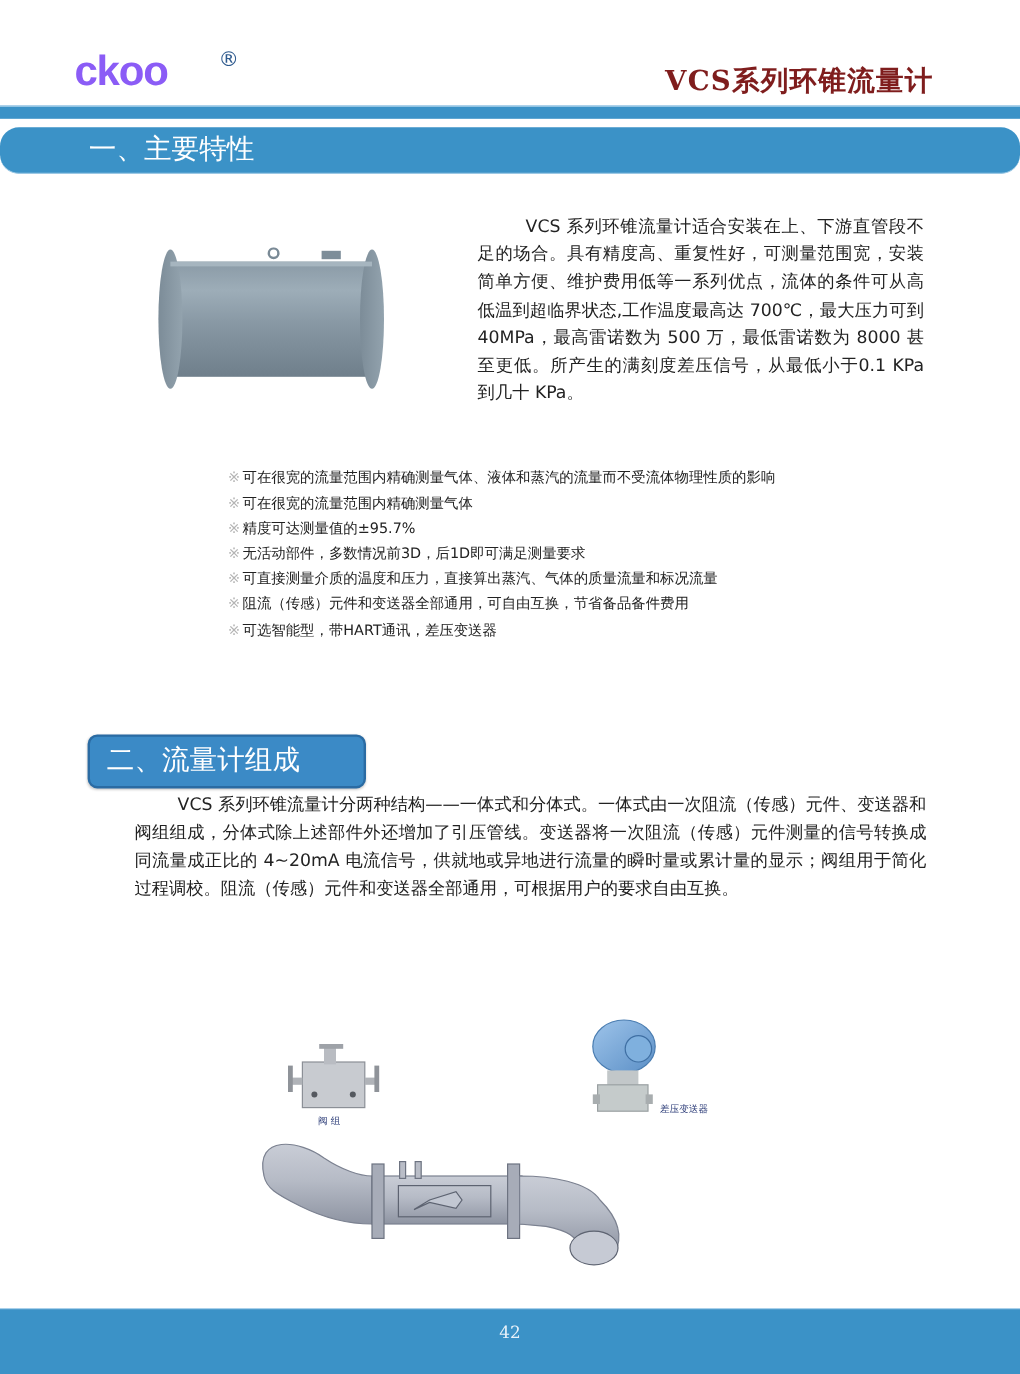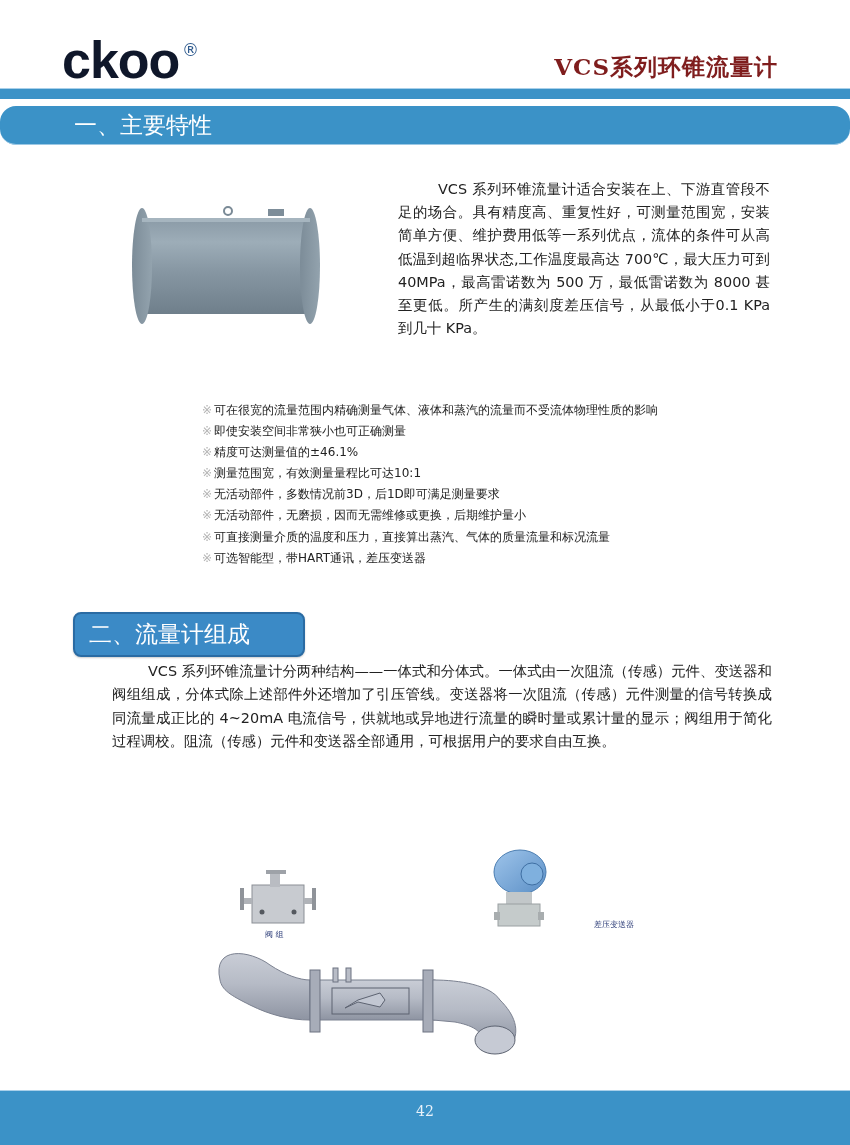--- a/index.html
+++ b/index.html
@@ -1,35 +1,35 @@
 <!DOCTYPE html>
 <html><head>
 <meta charset="utf-8">
 <style>
   html,body{margin:0;padding:0;}
   body{width:850px;height:1145px;position:relative;background:#ffffff;overflow:hidden;font-family:"DejaVu Sans","Liberation Sans",sans-serif;color:#1a1a1a;}
-  .logo{position:absolute;left:62px;top:36px;font-family:"Liberation Sans",sans-serif;font-weight:bold;font-size:52px;letter-spacing:-1px;color:#0f172a;line-height:48px;}
+  .logo{position:absolute;left:62px;top:36px;font-family:"Liberation Sans",sans-serif;font-weight:bold;font-size:35px;letter-spacing:-1px;color:#8b5cf6;line-height:48px;}
   .logo-reg{position:absolute;left:182px;top:40px;font-size:17px;color:#2e5a8e;font-family:"DejaVu Sans",sans-serif;}
   .doc-title{position:absolute;right:72px;top:52px;font-family:"DejaVu Serif","Liberation Serif",serif;font-weight:bold;font-size:23px;color:#7f1d1d;letter-spacing:1px;}
   .bar-thin{position:absolute;left:0;top:88px;width:850px;height:10px;background:#3b92c7;border-top:1px solid #a9d0ea;}
   .bar-section1{position:absolute;left:0;top:106px;width:850px;height:38px;background:#3b92c7;border-bottom:1px solid #9cc8e4;border-radius:16px;}
   .bar-section1 .sec-title{position:absolute;left:74px;top:4px;color:#ffffff;font-size:23px;line-height:30px;}
   .product-img{position:absolute;left:128px;top:206px;width:195px;height:120px;}
   .intro{position:absolute;left:398px;top:178px;width:372px;font-size:14.4px;line-height:23.2px;color:#222;text-align:justify;}
   .intro p{margin:0;text-indent:40px;}
-  .features{position:absolute;left:190px;top:388px;list-style:none;margin:12px;padding:0;font-size:12px;line-height:21.1px;color:#222;}
+  .features{position:absolute;left:190px;top:388px;list-style:none;margin:0;padding:0;font-size:12px;line-height:21.1px;color:#222;}
   .features li{white-space:nowrap;}
   .features .star{color:#b4b4b4;font-size:12px;margin-right:2px;}
   .pill{position:absolute;left:73px;top:612px;width:228px;height:41px;background:#3b8ac6;border:2px solid #2a6ba3;border-radius:8px;box-shadow:0 1px 2px rgba(0,0,0,0.2);}
   .pill .sec-title{position:absolute;left:14px;top:5px;color:#ffffff;font-size:23px;line-height:30px;white-space:nowrap;}
   .composition{position:absolute;left:112px;top:660px;width:660px;font-size:14.4px;line-height:23.4px;color:#222;text-align:justify;}
   .composition p{margin:0;text-indent:36px;}
   .diagram{position:absolute;left:200px;top:840px;width:450px;height:220px;}
   .label-valve{position:absolute;left:265px;top:929px;font-size:8px;color:#2f3f7a;font-family:"DejaVu Serif",serif;}
-  .label-transmitter{position:absolute;left:550px;top:919px;font-size:8px;color:#2f3f7a;font-family:"DejaVu Serif",serif;margin-left:44px;}
+  .label-transmitter{position:absolute;left:550px;top:919px;font-size:8px;color:#2f3f7a;font-family:"DejaVu Serif",serif;}
   .footer{position:absolute;left:0;top:1090px;width:850px;height:55px;background:#3b92c7;border-top:1px solid #a9d0ea;}
   .footer .page-num{position:absolute;left:0;width:850px;top:12px;text-align:center;color:#e8f2fa;font-family:"DejaVu Serif","Liberation Serif",serif;font-size:14px;}
 </style>
 </head>
 <body>
 
 <div class="logo">ckoo</div>
 <span class="logo-reg">®</span>
 <div class="doc-title">VCS系列环锥流量计</div>
 
@@ -58,26 +58,25 @@
   <circle cx="100" cy="5" r="4" fill="none" stroke="#7a8a96" stroke-width="2"></circle>
   <rect x="140" y="3" width="16" height="7" fill="#7d8d99"></rect>
 </svg>
 
 <div class="intro">
   <p>VCS 系列环锥流量计适合安装在上、下游直管段不足的场合。具有精度高、重复性好，可测量范围宽，安装简单方便、维护费用低等一系列优点，流体的条件可从高低温到超临界状态,工作温度最高达 700℃，最大压力可到 40MPa，最高雷诺数为 500 万，最低雷诺数为 8000 甚至更低。所产生的满刻度差压信号，从最低小于0.1 KPa 到几十 KPa。</p>
 </div>
 
 <ul class="features">
   <li><span class="star">※</span><span>可在很宽的流量范围内精确测量气体、液体和蒸汽的流量而不受流体物理性质的影响</span></li>
-  <li><span class="star">※</span><span>即使安装空间非常狭小也可正确测量</span></li>
-  <li><span class="star">※</span><span>精度可达测量值的±46.1%</span></li>
-  <li><span class="star">※</span><span>测量范围宽，有效测量量程比可达10:1</span></li>
+  <li><span class="star">※</span><span>可在很宽的流量范围内精确测量气体</span></li>
+  <li><span class="star">※</span><span>精度可达测量值的±95.7%</span></li>
   <li><span class="star">※</span><span>无活动部件，多数情况前3D，后1D即可满足测量要求</span></li>
-  <li><span class="star">※</span><span>无活动部件，无磨损，因而无需维修或更换，后期维护量小</span></li>
   <li><span class="star">※</span><span>可直接测量介质的温度和压力，直接算出蒸汽、气体的质量流量和标况流量</span></li>
+  <li><span class="star">※</span><span>阻流（传感）元件和变送器全部通用，可自由互换，节省备品备件费用</span></li>
   <li><span class="star">※</span><span>可选智能型，带HART通讯，差压变送器</span></li>
 </ul>
 
 <div class="pill">
   <span class="sec-title">二、流量计组成</span>
 </div>
 
 <div class="composition">
   <p>VCS 系列环锥流量计分两种结构——一体式和分体式。一体式由一次阻流（传感）元件、变送器和阀组组成，分体式除上述部件外还增加了引压管线。变送器将一次阻流（传感）元件测量的信号转换成同流量成正比的 4~20mA 电流信号，供就地或异地进行流量的瞬时量或累计量的显示；阀组用于简化过程调校。阻流（传感）元件和变送器全部通用，可根据用户的要求自由互换。</p>
 </div>

